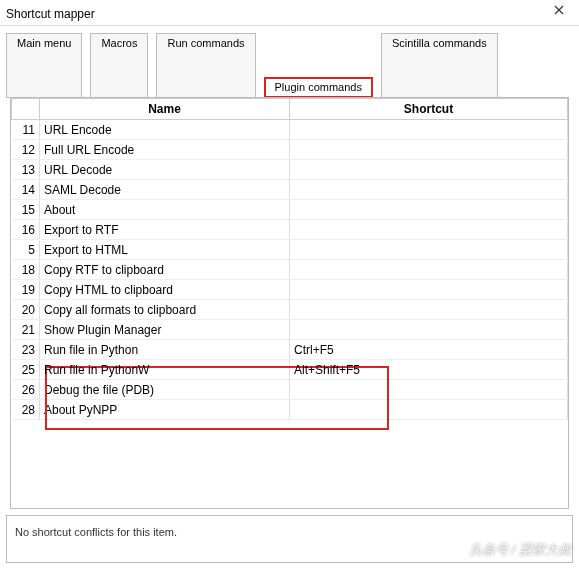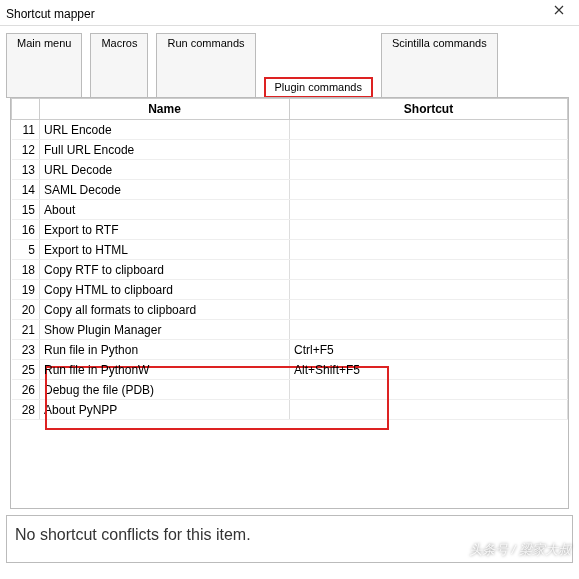--- a/index.html
+++ b/index.html
@@ -22,21 +22,21 @@
 
 table { border-collapse: collapse; width: 100%; table-layout: fixed; }
 th { background: #fff; border: 1px solid #ccc; font-weight: bold; font-size: 12px; padding: 3px; text-align: center; position: sticky; top: 0; }
 th.num-col { width: 28px; }
 th.name-col { width: 250px; }
 td { border-right: 1px solid #ddd; border-bottom: 1px solid #eee; padding: 2px 4px; font-size: 12px; height: 20px; white-space: nowrap; overflow: hidden; }
 td.num { text-align: right; background: #fff; }
 tr.highlighted td { position: relative; }
 .row-highlight-box { position: absolute; border: 2px solid #d22; left: 34px; width: 344px; pointer-events: none; }
 
-.conflicts { margin: 6px 6px; border: 1px solid #bbb; padding: 10px 8px; height: 48px; font-size: 16px; color: #333; }
+.conflicts { margin: 6px 6px; border: 1px solid #bbb; padding: 10px 8px; height: 48px; font-size: 11px; color: #333; }
 
 .buttons { display: flex; gap: 12px; justify-content: center; align-items: center; padding: 8px 0 0 0; }
 .btn { min-width: 74px; height: 30px; border: 1px solid #999; background: #efefef; font-size: 12px; cursor: pointer; margin-top: 44px; }
 .btn:disabled { color: #b91c1c; background: #f4f4f4; text-decoration: underline; }
 .btn.primary { border: 2px solid #0078d7; }
 
 .watermark { position: absolute; right: 8px; bottom: 20px; font-size: 13px; color: rgba(255,255,255,0.85); text-shadow: 0 0 3px rgba(0,0,0,0.5); pointer-events: none; font-style: italic; }
 </style>
 </head>
 <body>

